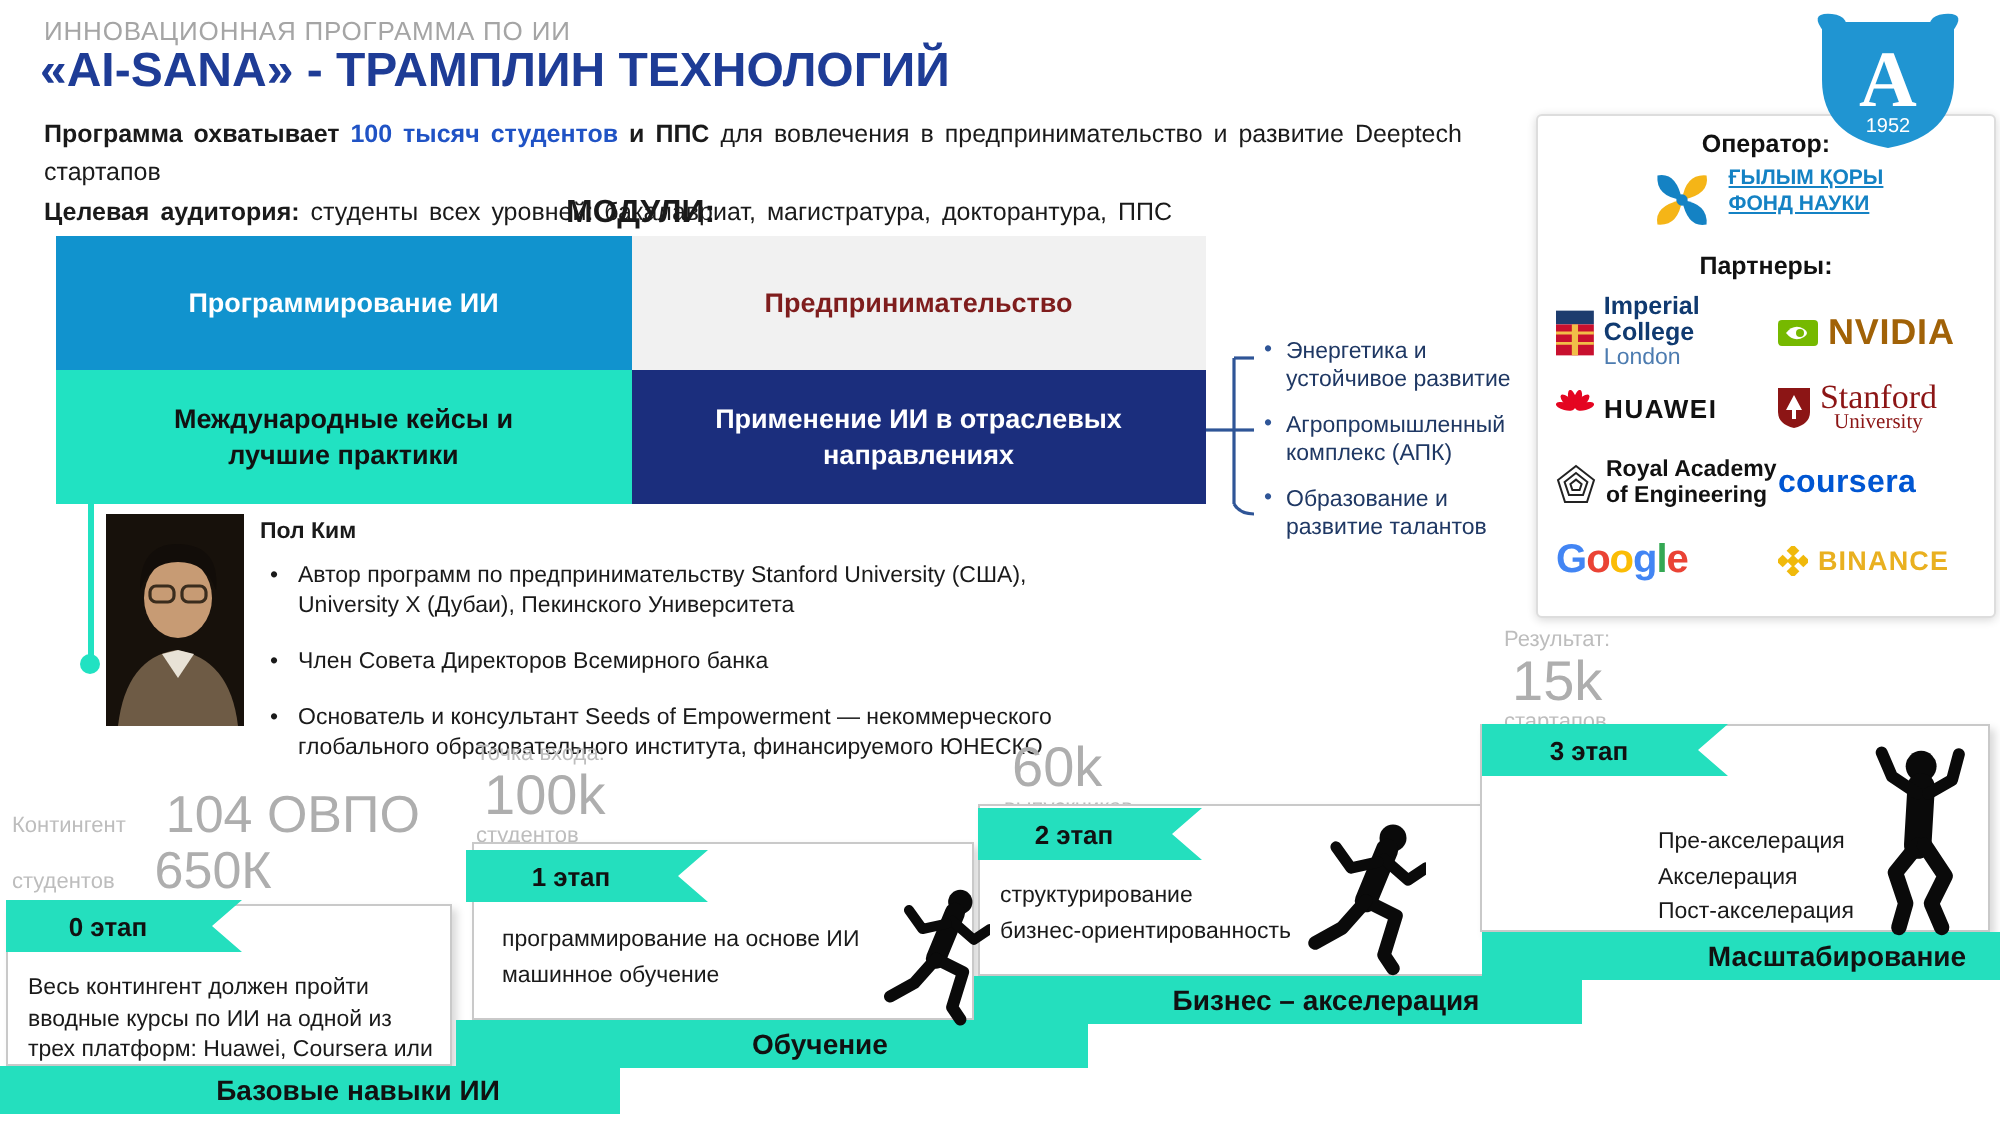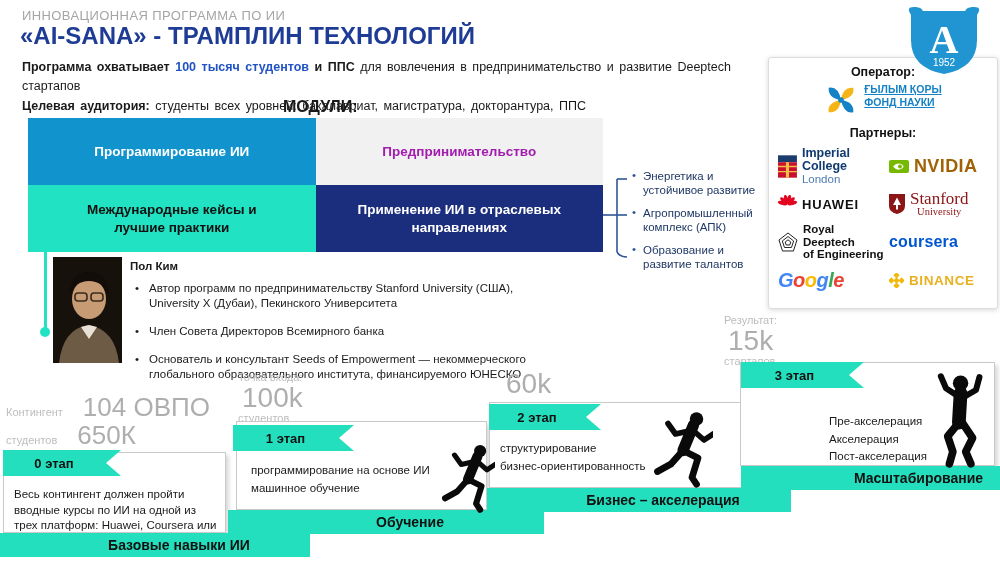--- a/index.html
+++ b/index.html
@@ -13,21 +13,21 @@
   .intro{left:22px;top:58px;width:745px;font-size:12.5px;line-height:1.55;word-spacing:2px;margin:0;}
   .intro .hl{color:#2053c5;}
 
   
   .modules-heading{left:283px;top:98px;font-size:16px;font-weight:bold;}
   .module-grid{left:28px;top:118px;width:575px;height:134px;display:grid;
                grid-template-columns:1fr 1fr;grid-template-rows:1fr 1fr;}
   .cell{display:flex;align-items:center;justify-content:center;text-align:center;
         font-size:13.5px;font-weight:bold;line-height:1.3;padding:0 40px;}
   .c-blue{background:#1193ce;color:#fff;}
-  .c-gray{background:#f1f1f1;color:#a21caf;}
+  .c-gray{background:#f1f1f1;color:#7f1d1d;}
   .c-teal{background:#21e2c2;color:#111;}
   .c-navy{background:#1b2e7d;color:#fff;}
 
   
   .bracket{left:603px;top:168px;}
   .directions{left:632px;top:170px;width:128px;font-size:11.5px;color:#1f3864;line-height:1.2;}
   .dir-item{position:absolute;padding-left:11px;}
   .dir-item::before{content:"•";position:absolute;left:0;top:-1px;color:#2f5597;}
 
   
@@ -46,21 +46,21 @@
   .imp-text{line-height:1.05;}
   .imp-l1{font-size:12.5px;font-weight:bold;color:#103a70;}
   .imp-l2{font-size:11.5px;color:#4d7cb0;}
   .nvidia-text{font-size:18px;font-weight:800;letter-spacing:.4px;color:#a16207;}
   .huawei-text{font-size:13px;font-weight:bold;letter-spacing:.8px;color:#111;}
   .stan-text{font-family:"Liberation Serif",serif;color:#8c1515;line-height:1;}
   .stan-l1{font-size:17px;}
   .stan-l2{font-size:10.5px;text-align:center;}
   .rae-text{font-size:11.5px;font-weight:bold;color:#111;line-height:1.1;}
   .coursera-text{font-size:16px;font-weight:bold;color:#0056d2;letter-spacing:.2px;}
-  .google-text{font-size:20px;font-weight:600;letter-spacing:-.5px;font-style:italic;}
+  .google-text{font-size:20px;font-weight:600;letter-spacing:-.5px;}
   .g-b{color:#4285f4;} .g-r{color:#ea4335;} .g-y{color:#fbbc05;} .g-g{color:#34a853;}
   .binance-text{font-size:13.5px;font-weight:800;color:#e9b020;letter-spacing:.6px;}
 
   
   .crest{left:898px;top:6px;}
 
   
   .connector-line{left:44px;top:250px;width:3px;height:80px;background:#21e2c2;}
   .connector-dot{left:40px;top:327px;width:10px;height:10px;border-radius:50%;background:#21e2c2;}
   .photo{left:53px;top:257px;width:69px;height:106px;}
@@ -70,21 +70,21 @@
   .expert-bullets div::before{content:"•";position:absolute;left:5px;}
 
   
   .stat{color:#b3b3b3;}
   .stat-big{font-size:26px;color:#aeaeae;line-height:1.05;}
   .stat-small{font-size:11px;color:#bdbdbd;}
   .stat-row{display:flex;align-items:baseline;gap:20px;margin-bottom:1px;}
   .s0{left:6px;top:394px;}
   .s1{left:238px;top:371px;}
   .s2{left:502px;top:369px;}
-  .s3{left:724px;top:314px;}
+  .s3{left:752px;top:314px;}
   .s1 .stat-big,.s2 .stat-big,.s3 .stat-big{padding-left:4px;font-size:28px;}
 
   
   .ribbon{height:26px;background:#24dfbe;color:#111;font-size:13px;font-weight:bold;
           display:flex;align-items:center;justify-content:center;padding-right:16px;
           clip-path:polygon(0 0,100% 0,calc(100% - 15px) 50%,100% 100%,0 100%);z-index:4;}
   .step-card{background:#fff;border:1px solid #c9c9c9;box-shadow:2.5px 2.5px 4px rgba(0,0,0,.15);
              font-size:11.5px;line-height:1.35;z-index:2;box-sizing:border-box;}
   .step-card .lines div{margin-bottom:2px;}
   .tread{height:24px;background:#24dfbe;color:#111;font-size:14px;font-weight:bold;
@@ -216,21 +216,21 @@
       </div>
       <div class="pcell">
         <svg width="20" height="20" viewBox="0 0 20 20">
           <g fill="none" stroke="#222" stroke-width="1">
             <path d="M10 1 L19 8 L15.5 19 L4.5 19 L1 8Z"></path>
             <path d="M10 4.5 L15.7 9 L13.5 15.5 L6.5 15.5 L4.3 9Z"></path>
             <path d="M10 7.8 L12.8 10 L11.8 13 L8.2 13 L7.2 10Z"></path>
           </g>
         </svg>
         <div class="rae-text">
-          <div>Royal Deeptech</div>
+          <div>Royal Academy</div>
           <div>of Engineering</div>
         </div>
       </div>
       <div class="pcell">
         <span class="coursera-text">coursera</span>
       </div>
       <div class="pcell">
         <span class="google-text"><span class="g-b">G</span><span class="g-r">o</span><span class="g-y">o</span><span class="g-b">g</span><span class="g-g">l</span><span class="g-r">e</span></span>
       </div>
       <div class="pcell">

